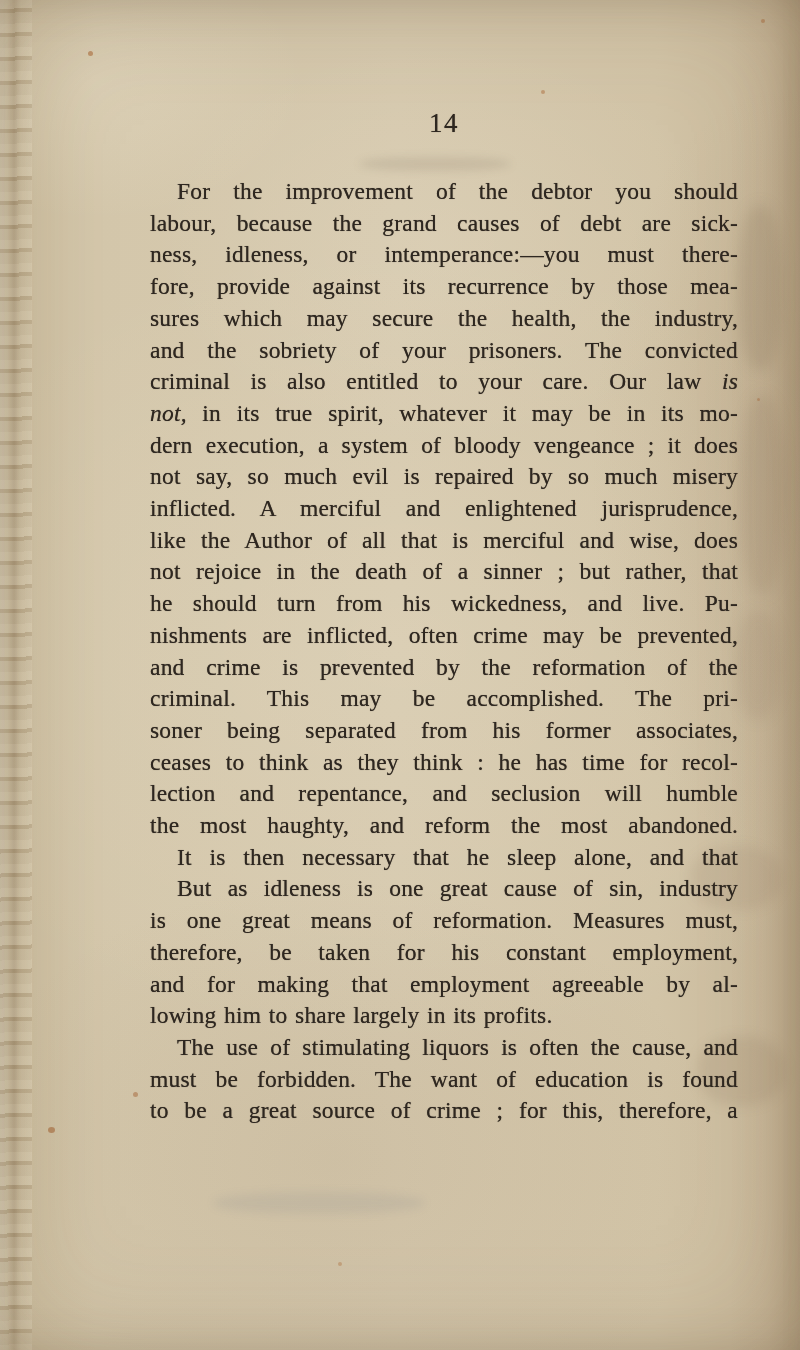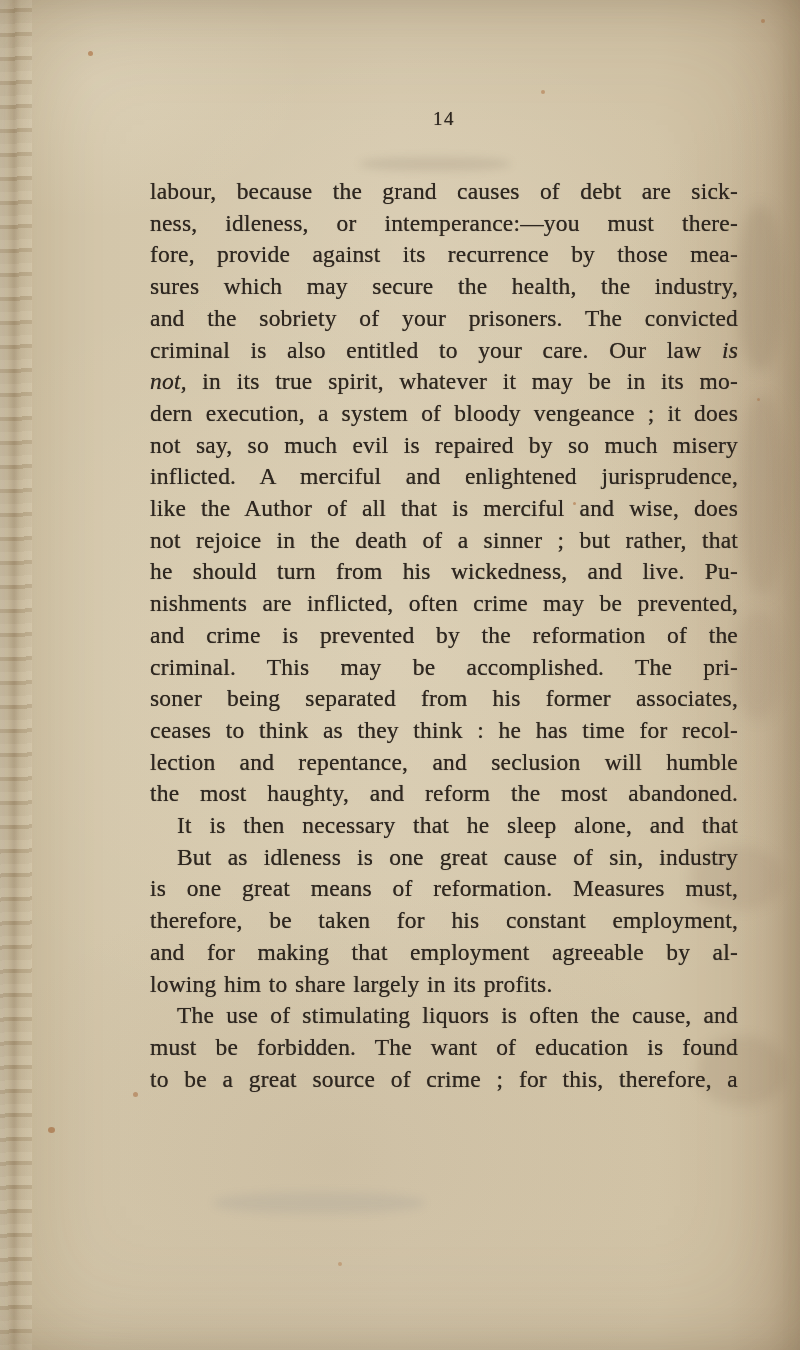--- a/index.html
+++ b/index.html
@@ -30,21 +30,21 @@
     background:
       repeating-linear-gradient(178deg, rgba(235,226,202,.35) 0 9px, rgba(168,148,116,.30) 9px 13px, rgba(222,212,188,.28) 13px 24px),
       linear-gradient(90deg, rgba(207,196,170,.95) 0px, rgba(199,186,158,.80) 7px, rgba(146,126,96,.55) 14px, rgba(178,161,131,.30) 21px, rgba(0,0,0,0) 32px);
   }
   .edge-right{
     position:absolute;right:0;top:0;width:70px;height:100%;pointer-events:none;
     background:linear-gradient(270deg, rgba(126,100,72,.20), rgba(150,116,88,.08) 45%, rgba(0,0,0,0) 100%);
   }
   .page-number{
     position:absolute;left:150px;top:108px;width:588px;
-    text-align:center;font-size:19px;letter-spacing:1.5px;
+    text-align:center;font-size:27px;letter-spacing:1.5px;
     color:var(--ink,#2e2720);
     text-shadow:0 0 .7px rgba(45,38,30,.8);
   }
   .text-block{
     position:absolute;left:150px;top:176px;width:588px;
     color:var(--ink,#2e2720);
     font-size:23.5px;line-height:31.7px;letter-spacing:.2px;word-spacing:1.5px;
     text-shadow:0 0 .7px rgba(45,38,30,.8);
   }
   .line{text-align:justify;text-align-last:justify;}
@@ -79,20 +79,21 @@
     <div class="fox" style="left:573px;top:502px;width:3px;height:3px;background:rgba(168,98,48,.50);"></div>
     <div class="fox" style="left:48px;top:1127px;width:7px;height:6px;background:rgba(160,92,44,.55);"></div>
     <div class="fox" style="left:133px;top:1092px;width:5px;height:5px;background:rgba(160,92,44,.45);"></div>
     <div class="fox" style="left:338px;top:1262px;width:4px;height:4px;background:rgba(168,98,48,.35);"></div>
     <div class="fox" style="left:757px;top:398px;width:3px;height:3px;background:rgba(168,98,48,.40);"></div>
   </div>
 
   <div class="page-number">14</div>
 
   <div class="text-block">
+      <div class="line indent"><span>For the improvement of the debtor you should</span></div>
       <div class="line"><span>labour, because the grand causes of debt are sick-</span></div>
       <div class="line"><span>ness, idleness, or intemperance:—you must there-</span></div>
       <div class="line"><span>fore, provide against its recurrence by those mea-</span></div>
       <div class="line"><span>sures which may secure the health, the industry,</span></div>
       <div class="line"><span>and the sobriety of your prisoners.  The convicted</span></div>
       <div class="line"><span>criminal is also entitled to your care.  Our law </span><span class="it">is</span></div>
       <div class="line"><span class="it">not,</span><span> in its true spirit, whatever it may be in its mo-</span></div>
       <div class="line"><span>dern execution, a system of bloody vengeance ; it does</span></div>
       <div class="line"><span>not say, so much evil is repaired by so much misery</span></div>
       <div class="line"><span>inflicted.  A merciful and enlightened jurisprudence,</span></div>

